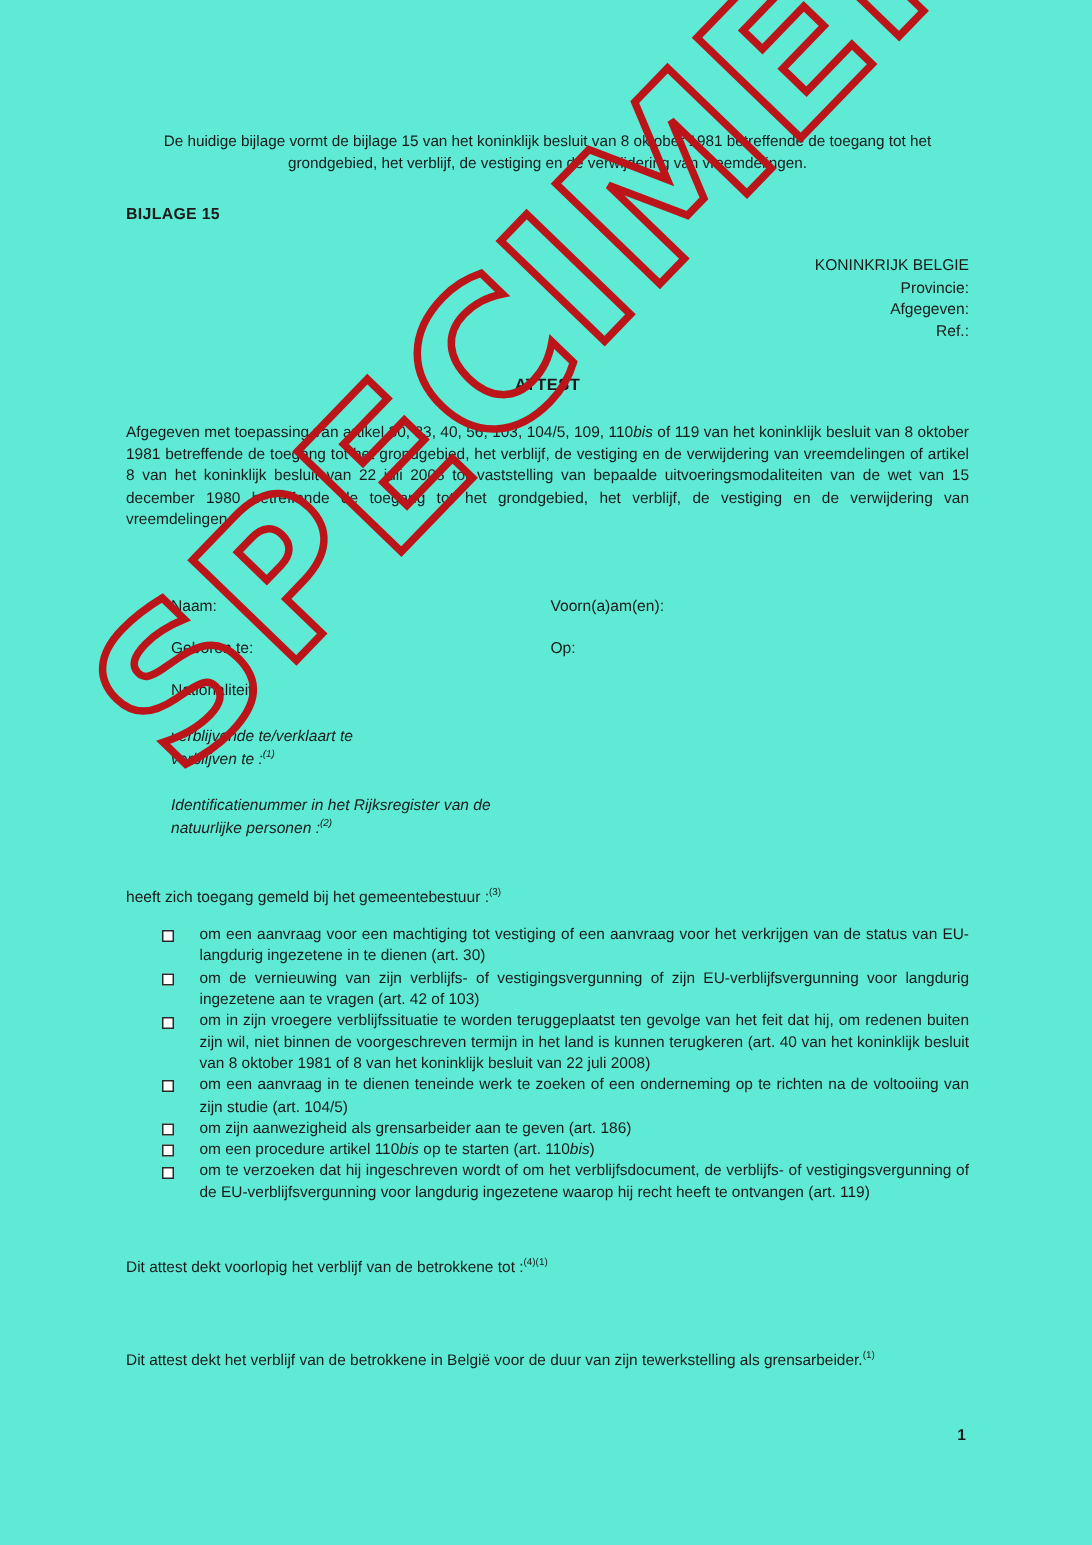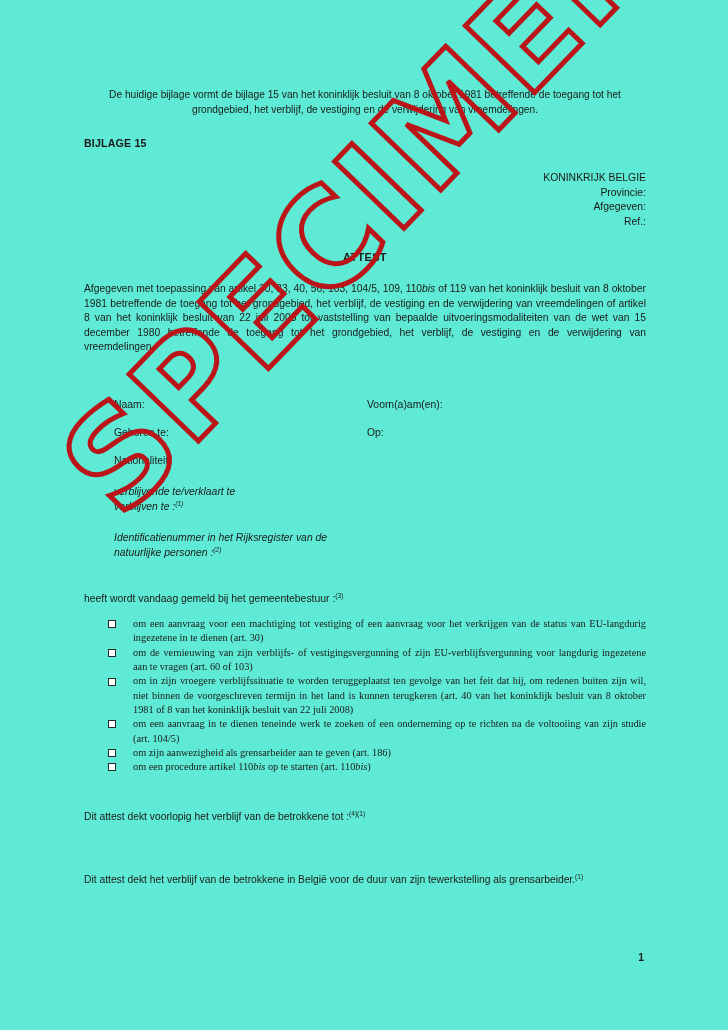--- a/index.html
+++ b/index.html
@@ -121,21 +121,20 @@
     margin-left: 24px;
     width: 538px;
   }
   .cb-item {
     position: relative;
     padding-left: 25px;
     font-size: 10.3px;
     line-height: 14.3px;
     text-align: justify;
     margin-bottom: 0px;
-    font-family: Liberation Serif, serif;
   }
   .cb-item .box {
     position: absolute;
     left: 0;
     top: 3.2px;
     width: 6px;
     height: 6px;
     border: 1px solid #2a2a2a;
     background: #fff;
     box-sizing: content-box;
@@ -234,30 +233,30 @@
         <div><span>verblijven te :</span><sup class="fn">(1)</sup></div>
       </div>
 
       <div class="field-block">
         <div>Identificatienummer in het Rijksregister van de</div>
         <div><span>natuurlijke personen :</span><sup class="fn">(2)</sup></div>
       </div>
 
     </div>
 
-    <div class="heeft"><span>heeft wordt vandaag gemeld bij het gemeentebestuur :</span><sup class="fn">(3)</sup></div>
+    <div class="heeft"><span>heeft zich toegang gemeld bij het gemeentebestuur :</span><sup class="fn">(3)</sup></div>
 
     <div class="cb-list">
 
       <div class="cb-item">
         <span class="box"></span><span>om een aanvraag voor een machtiging tot vestiging of een aanvraag voor het verkrijgen van de status van EU-langdurig ingezetene in te dienen (art. 30)</span>
       </div>
 
       <div class="cb-item">
-        <span class="box"></span><span>om de vernieuwing van zijn verblijfs- of vestigingsvergunning of zijn EU-verblijfsvergunning voor langdurig ingezetene aan te vragen (art. 60 of 103)</span>
+        <span class="box"></span><span>om de vernieuwing van zijn verblijfs- of vestigingsvergunning of zijn EU-verblijfsvergunning voor langdurig ingezetene aan te vragen (art. 42 of 103)</span>
       </div>
 
       <div class="cb-item">
         <span class="box"></span><span>om in zijn vroegere verblijfssituatie te worden teruggeplaatst ten gevolge van het feit dat hij, om redenen buiten zijn wil, niet binnen de voorgeschreven termijn in het land is kunnen terugkeren (art. 40 van het koninklijk besluit van 8 oktober 1981 of 8 van het koninklijk besluit van 22 juli 2008)</span>
       </div>
 
       <div class="cb-item nojust">
         <span class="box"></span>
       </div>
 
@@ -266,20 +265,23 @@
       </div>
 
       <div class="cb-item nojust">
         <span class="box"></span><span>om zijn aanwezigheid als grensarbeider aan te geven (art. 186)</span>
       </div>
 
       <div class="cb-item nojust">
         <span class="box"></span><span>om een procedure artikel 110</span><span class="ital">bis</span><span> op te starten (art. 110</span><span class="ital">bis</span><span>)</span>
       </div>
 
+      <div class="cb-item">
+        <span class="box"></span><span>om te verzoeken dat hij ingeschreven wordt of om het verblijfsdocument, de verblijfs- of vestigingsvergunning of de EU-verblijfsvergunning voor langdurig ingezetene waarop hij recht heeft te ontvangen (art. 119)</span>
+      </div>
 
     </div>
 
     <p class="closing-1"><span>Dit attest dekt voorlopig het verblijf van de betrokkene tot :</span><sup class="fn">(4)(1)</sup></p>
 
     <p class="closing-2"><span>Dit attest dekt het verblijf van de betrokkene in België voor de duur van zijn tewerkstelling als grensarbeider.</span><sup class="fn">(1)</sup></p>
 
   </div>
 
   <div class="page-number">1</div>

